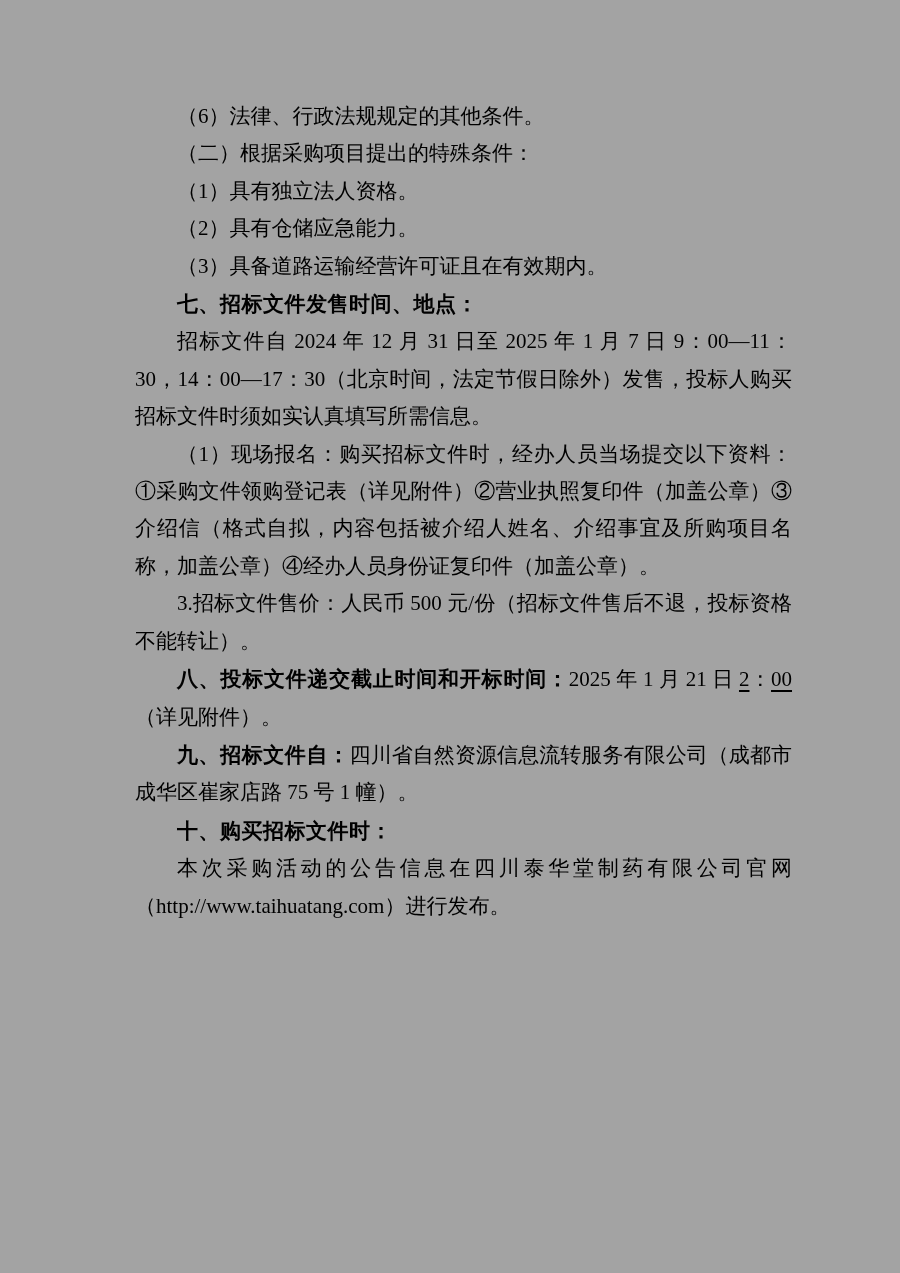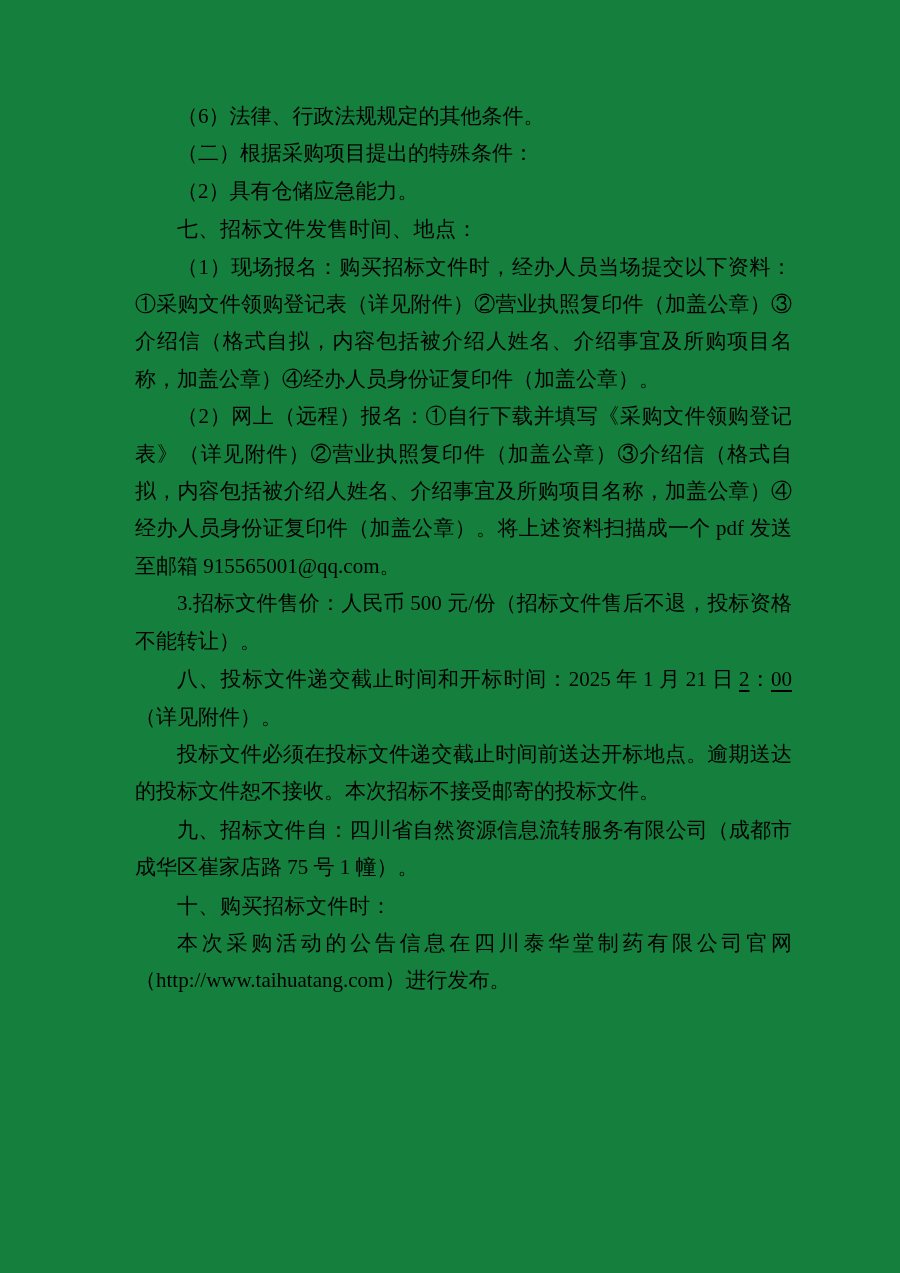--- a/index.html
+++ b/index.html
@@ -9,70 +9,71 @@
   }
   body {
     width: 900px;
     height: 1273px;
     overflow: hidden;
   }
   .page {
     box-sizing: border-box;
     width: 900px;
     height: 1273px;
-    background: #15803d;
+    background: #a3a3a3;
     padding: 98px 108px 0 135px;
     color: #000000;
     font-family: "Liberation Serif", "DejaVu Serif", serif;
     font-size: 21px;
     line-height: 37.4px;
     text-align: justify;
   }
   .page p {
     margin: 0;
     padding: 0;
     text-indent: 2em;
     word-break: break-word;
   }
   .run-b {
-    font-weight: 400;
+    font-weight: 700;
     font-family: "Liberation Sans", "DejaVu Sans", sans-serif;
     letter-spacing: 0.5px;
   }
   .run-u {
     text-decoration: underline;
     text-underline-offset: 4px;
   }
 </style>
 </head>
 <body>
 
 <div class="page">
 
   <p><span>（6）法律、行政法规规定的其他条件。</span></p>
 
   <p><span>（二）根据采购项目提出的特殊条件：</span></p>
 
+  <p><span>（1）具有独立法人资格。</span></p>
 
   <p><span>（2）具有仓储应急能力。</span></p>
 
+  <p><span>（3）具备道路运输经营许可证且在有效期内。</span></p>
 
   <p><span class="run-b">七、招标文件发售时间、地点：</span></p>
 
+  <p><span>招标文件自 2024 年 12 月 31 日至 2025 年 1 月 7 日 9：00—11：30，14：00—17：30（北京时间，法定节假日除外）发售，投标人购买招标文件时须如实认真填写所需信息。</span></p>
 
   <p><span>（1）现场报名：购买招标文件时，经办人员当场提交以下资料：①采购文件领购登记表（详见附件）②营业执照复印件（加盖公章）③介绍信（格式自拟，内容包括被介绍人姓名、介绍事宜及所购项目名称，加盖公章）④经办人员身份证复印件（加盖公章）。</span></p>
 
-  <p><span>（2）网上（远程）报名：①自行下载并填写《采购文件领购登记表》（详见附件）②营业执照复印件（加盖公章）③介绍信（格式自拟，内容包括被介绍人姓名、介绍事宜及所购项目名称，加盖公章）④经办人员身份证复印件（加盖公章）。将上述资料扫描成一个 pdf 发送至邮箱 915565001@qq.com。</span></p>
 
 
   <p><span>3.招标文件售价：人民币 500 元/份（招标文件售后不退，投标资格不能转让）。</span></p>
 
   <p><span class="run-b">八、投标文件递交截止时间和开标时间：</span><span>2025 年 1 月 21 日 </span><span class="run-u">2</span><span>：</span><span class="run-u">00</span><span>（详见附件）。</span></p>
 
-  <p><span>投标文件必须在投标文件递交截止时间前送达开标地点。逾期送达的投标文件恕不接收。本次招标不接受邮寄的投标文件。</span></p>
 
   <p><span class="run-b">九、招标文件自：</span><span>四川省自然资源信息流转服务有限公司（成都市成华区崔家店路 75 号 1 幢）。</span></p>
 
   <p><span class="run-b">十、购买招标文件时：</span></p>
 
   <p><span>本次采购活动的公告信息在四川泰华堂制药有限公司官网（http://www.taihuatang.com）进行发布。</span></p>
 
 </div>
 
 </body></html>

